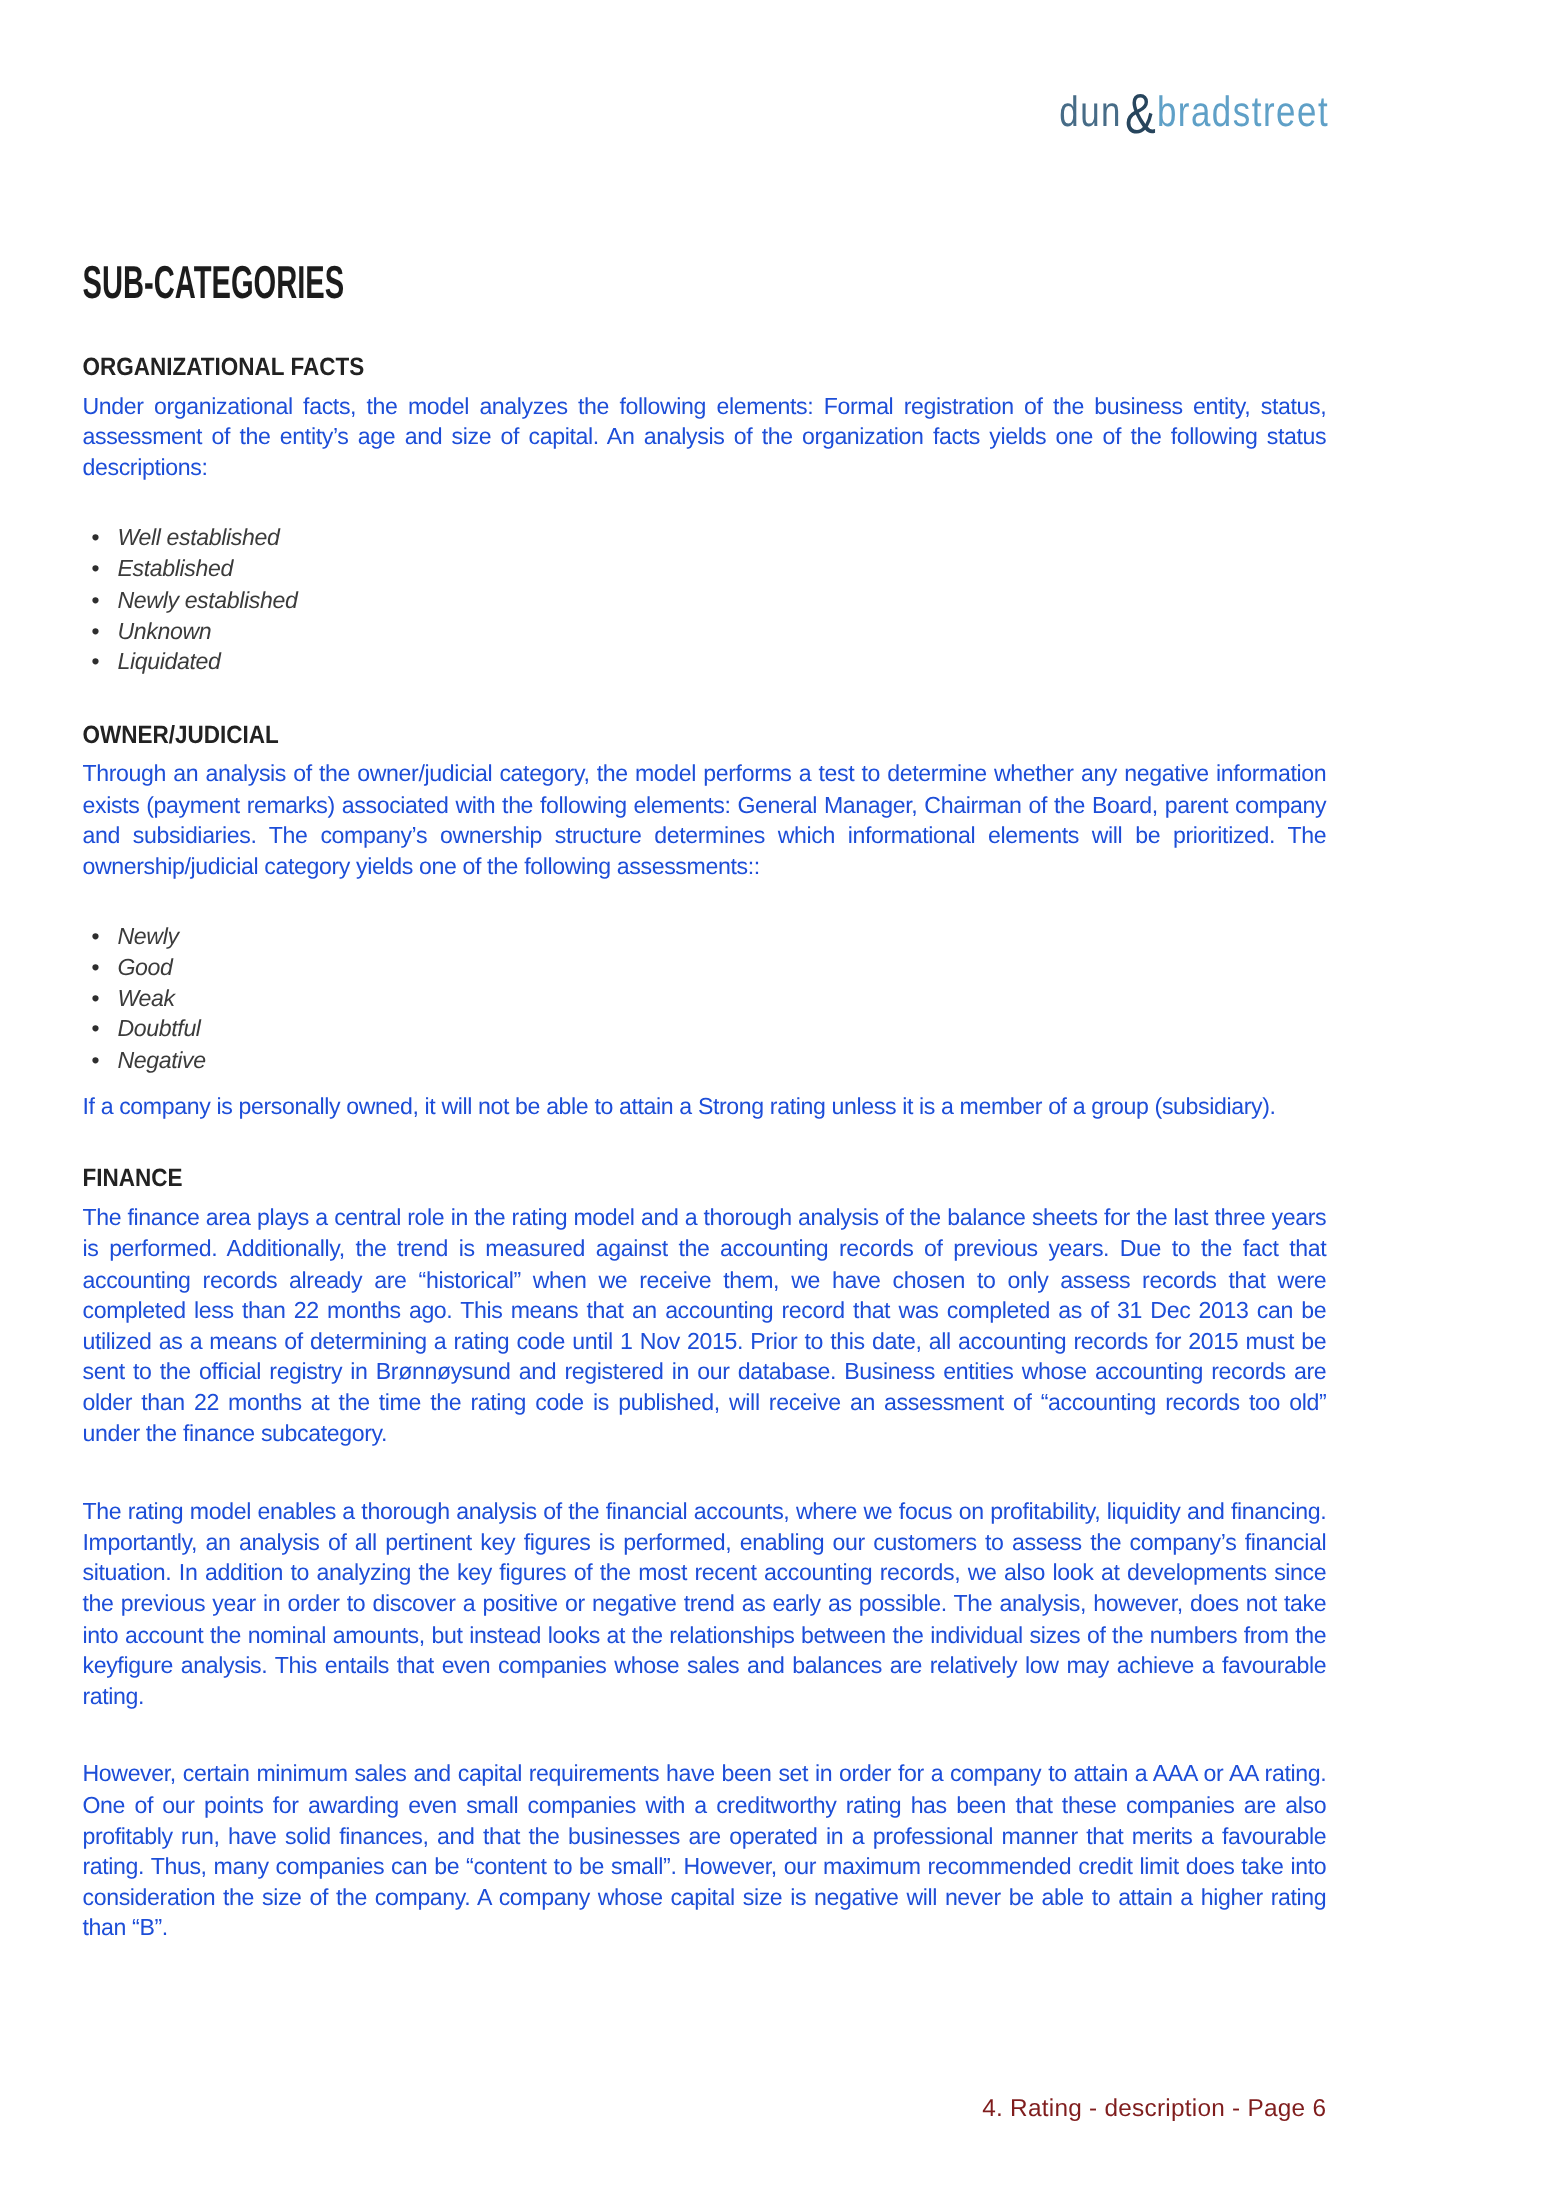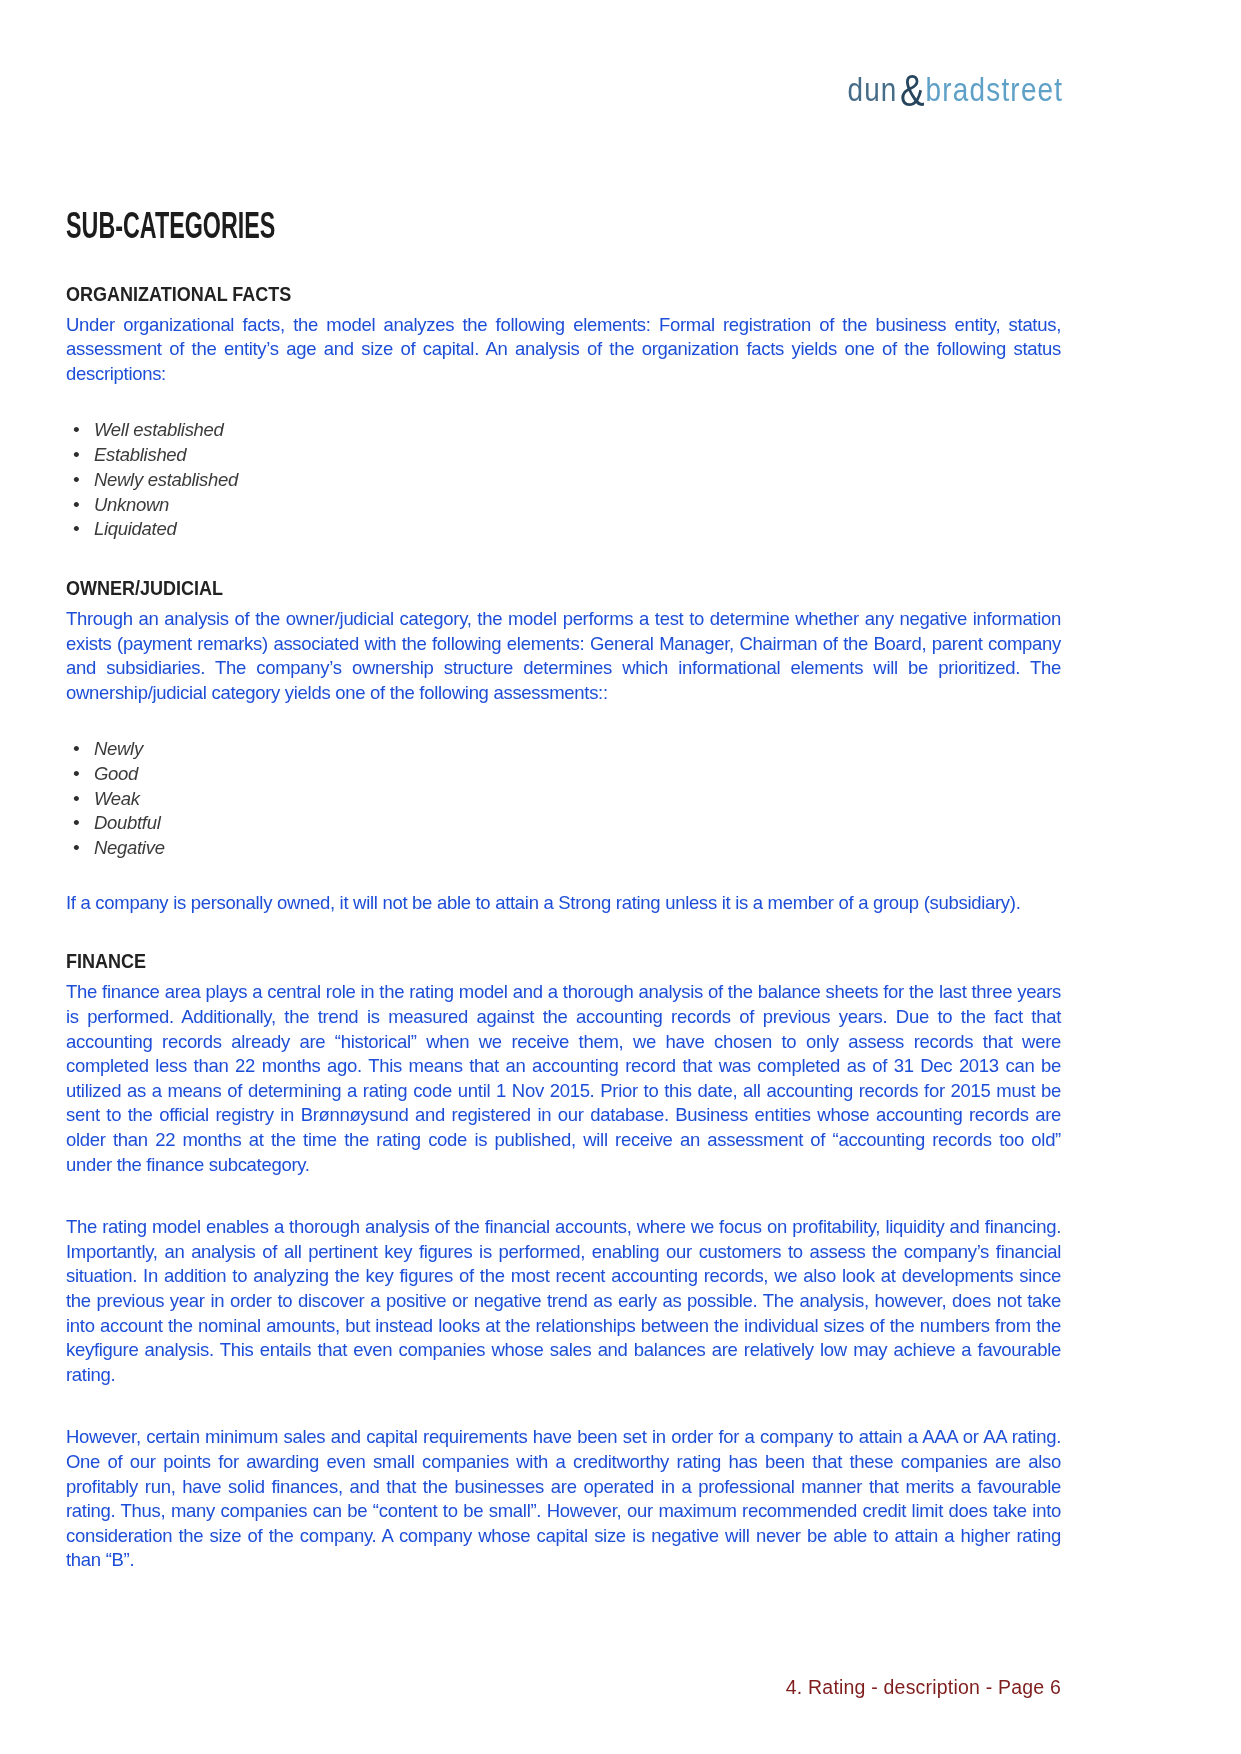--- a/index.html
+++ b/index.html
@@ -85,21 +85,21 @@
     font-size: 18.5px;
     letter-spacing: -0.3px;
     line-height: 24.6px;
     text-align: justify;
     color: #1d4ed8;
   }
   .para--spaced {
     margin-top: 38px;
   }
   .para--note {
-    margin-top: 30px;
+    margin-top: 12px;
   }
 
   .bullet-list {
     list-style: none;
     margin: 32px 0 0 0;
     padding: 0;
     font-style: italic;
   }
   .bullet-list li {
     position: relative;

